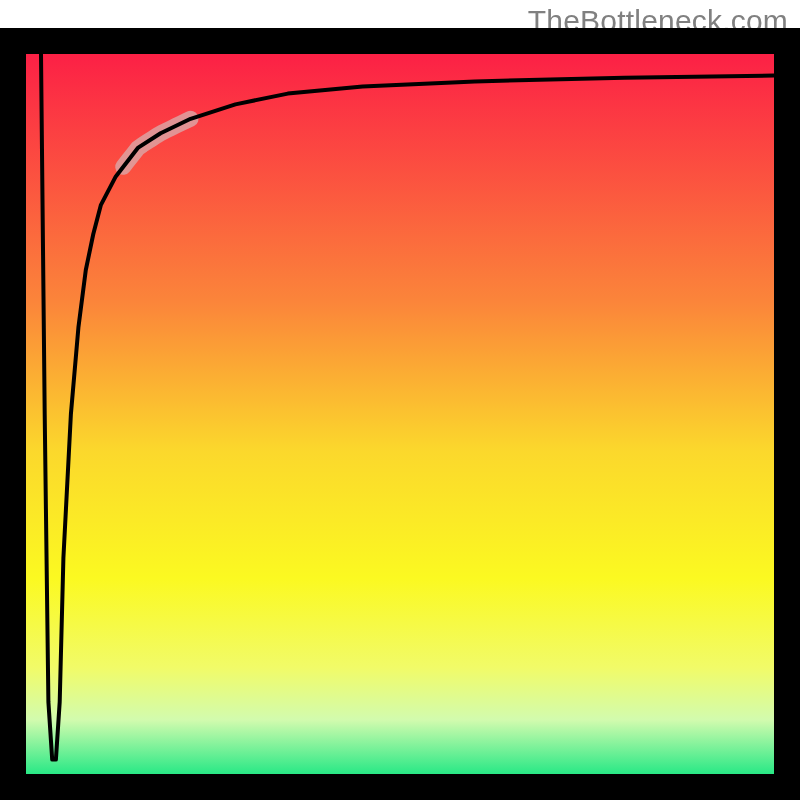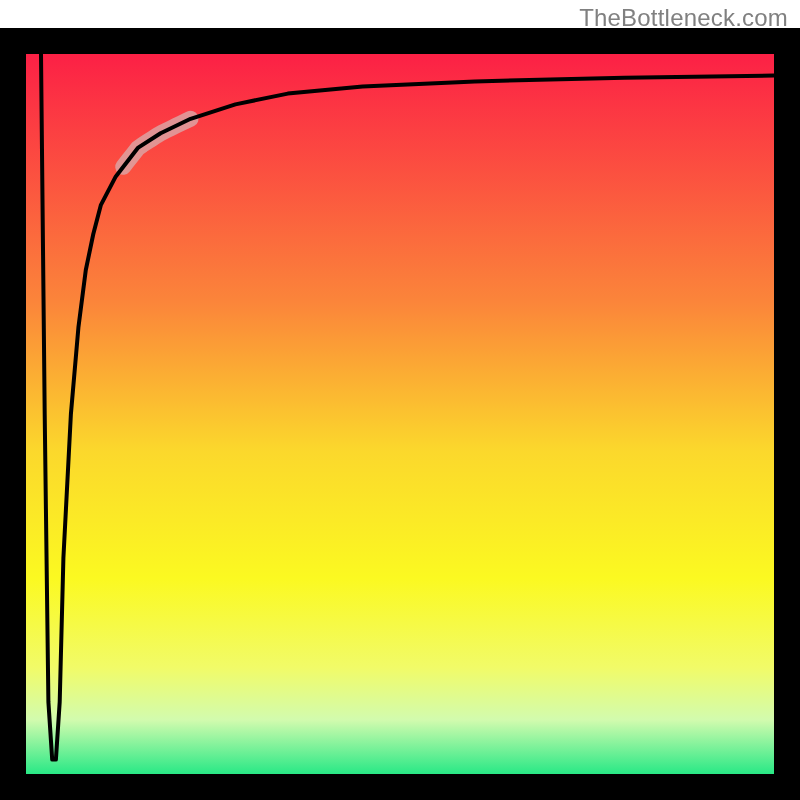--- a/index.html
+++ b/index.html
@@ -13,21 +13,21 @@
   .stage {
     position: relative;
     width: 800px;
     height: 800px;
   }
   .attribution {
     position: absolute;
     top: 4px;
     right: 12px;
     color: #808080;
-    font-size: 24px;
+    font-size: 30px;
     font-weight: 400;
     letter-spacing: 0.2px;
     user-select: none;
   }
   .chart-frame {
     position: absolute;
     left: 0;
     top: 28px;
     width: 800px;
     height: 772px;

